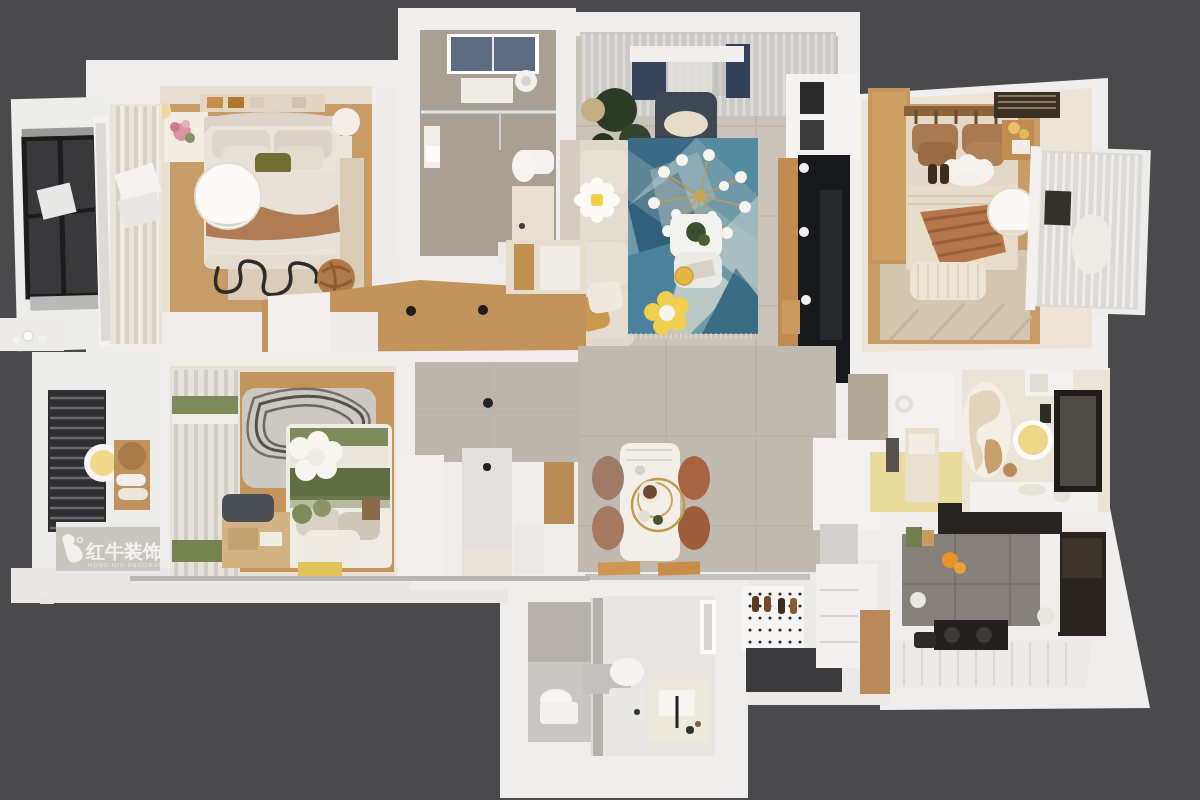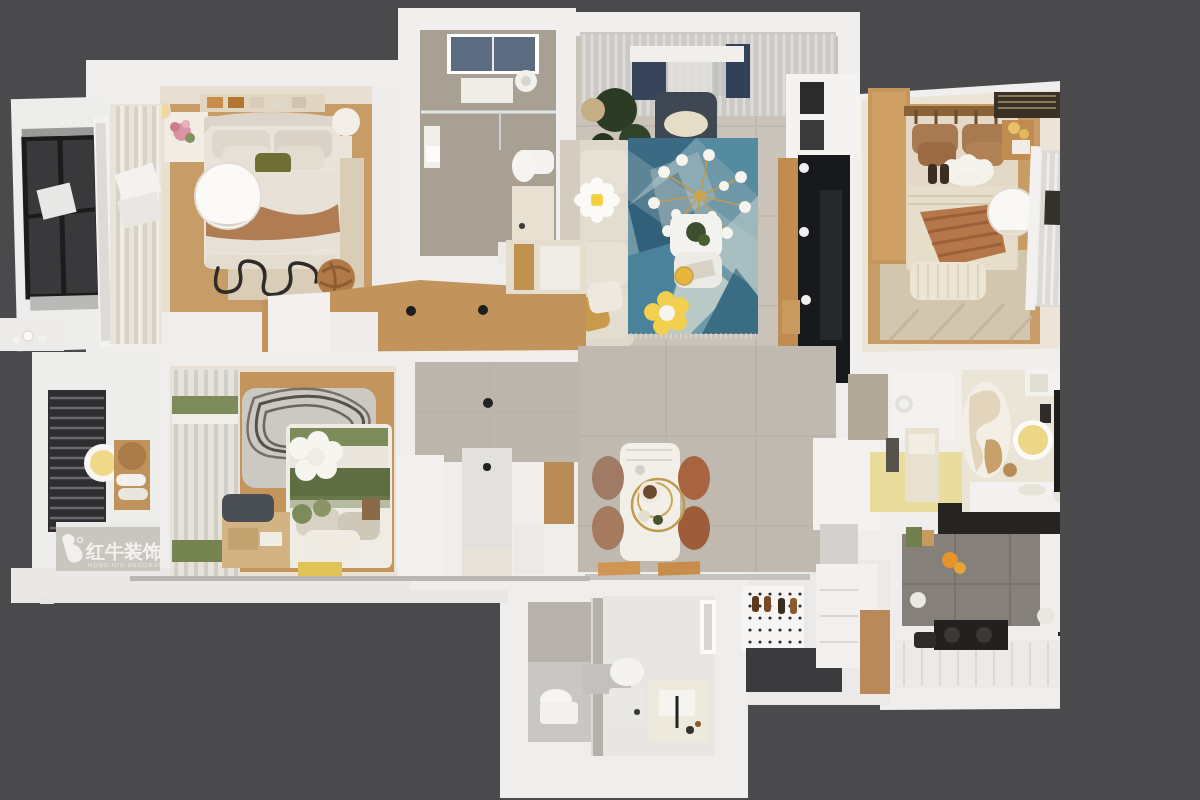--- a/index.html
+++ b/index.html
@@ -1,16 +1,16 @@
 <!DOCTYPE html>
 <html><head>
 <meta charset="utf-8">
 <style>
   html,body{margin:0;padding:0;background:#4a4a4c;}
-  #stage{width:1060px;height:800px;position:relative;overflow:hidden;}
+  #stage{width:1199px;height:800px;position:relative;overflow:hidden;}
   svg{display:block;}
   .wm{font-family:"Liberation Sans",sans-serif;}
 </style>
 </head>
 <body>
 <div id="stage">
 <svg width="1200" height="800" viewBox="0 0 1200 800">
 
 <rect x="0" y="0" width="1200" height="800" fill="#4a4a4c"></rect>
 

